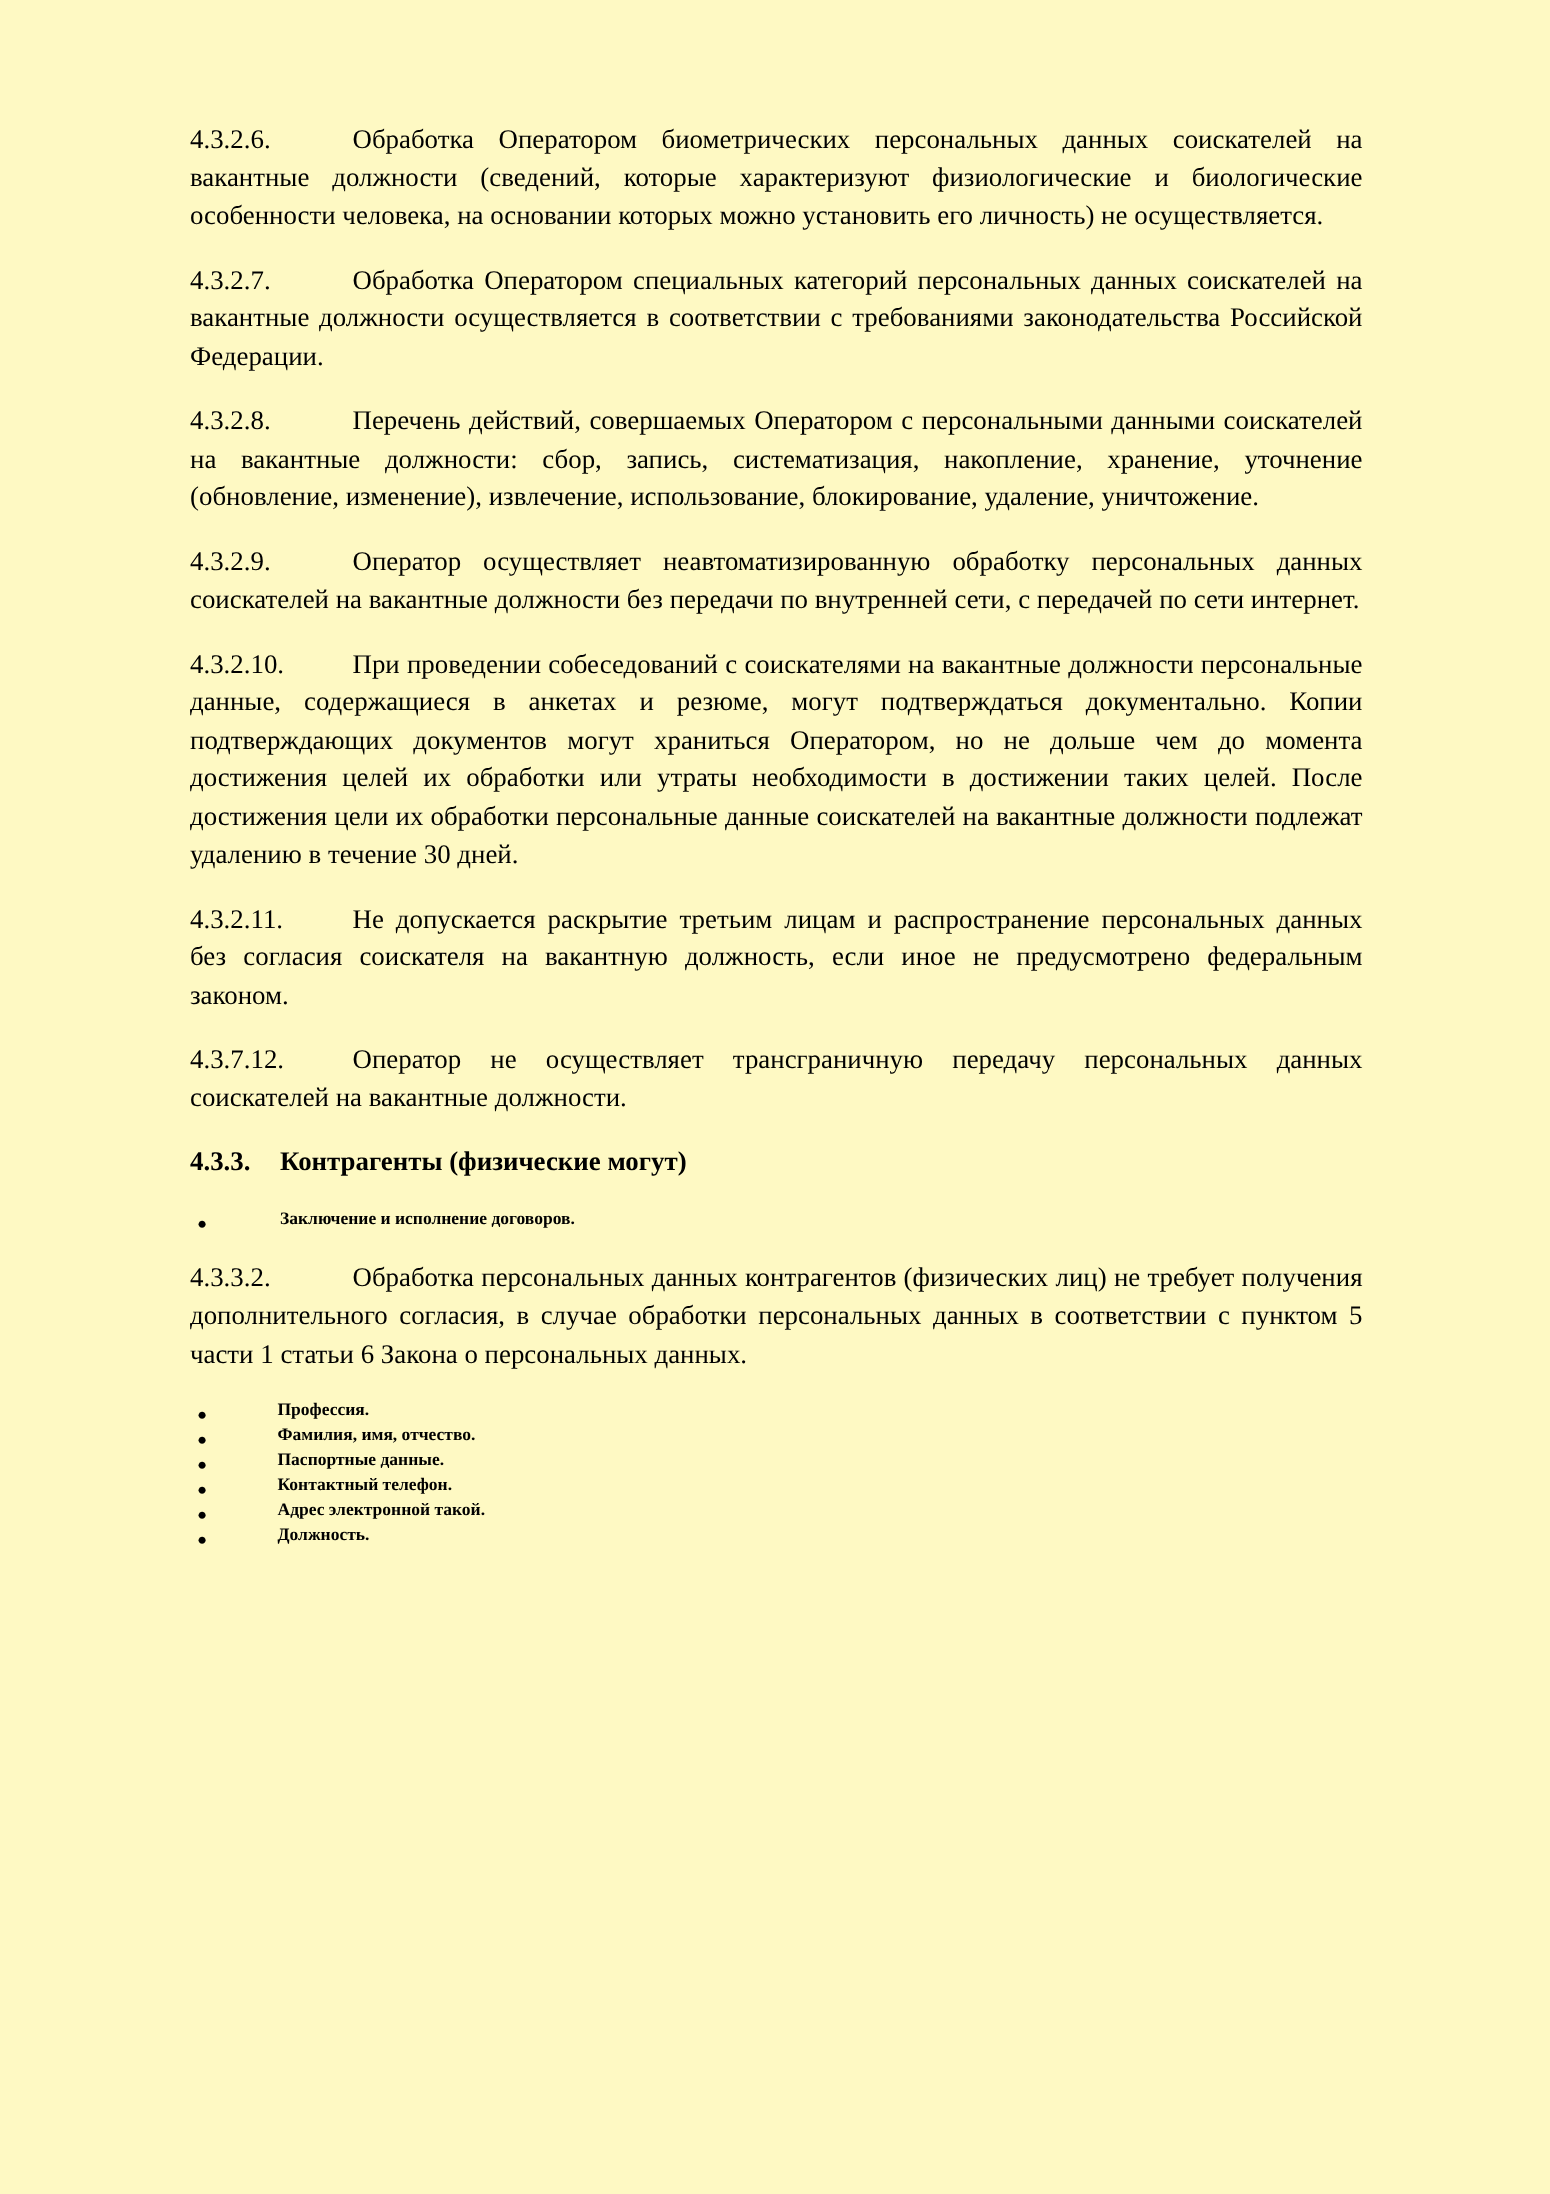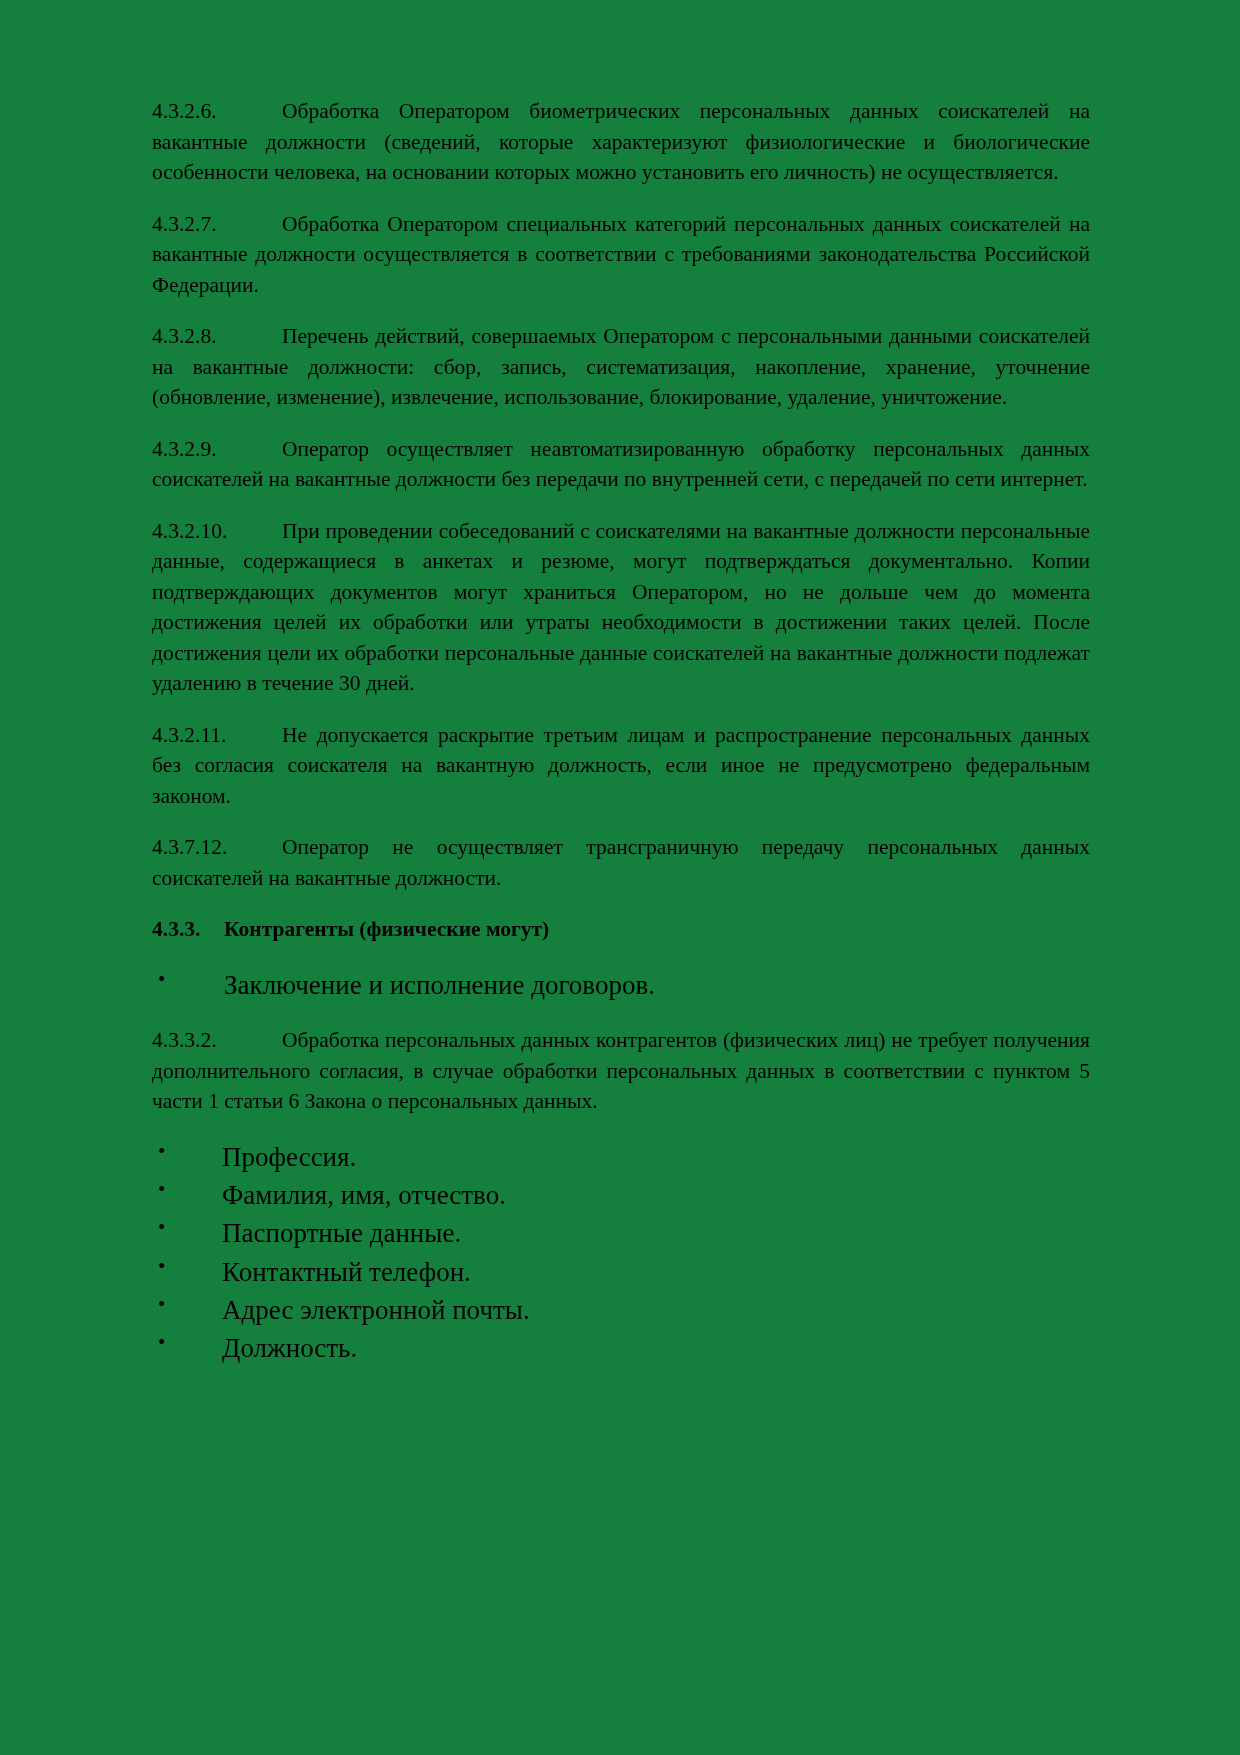--- a/index.html
+++ b/index.html
@@ -5,21 +5,21 @@
   html, body {
     margin: 0;
     padding: 0;
     background: #ffffff;
   }
   .page {
     width: 1240px;
     height: 1755px;
     box-sizing: border-box;
     padding: 96px 150px 60px 152px;
-    background: #15803d;
+    background: #fef9c3;
     font-family: "Liberation Serif", "DejaVu Serif", serif;
     color: #000000;
     position: relative;
   }
   .para {
     font-size: 21.5px;
     line-height: 1.42;
     text-align: justify;
     margin: 0 0 21px 0;
     text-indent: 0;
@@ -40,25 +40,26 @@
   .heading .hnum {
     display: inline-block;
     min-width: 72px;
   }
   ul.bullets {
     list-style: none;
     margin: 0 0 21px 0;
     padding: 0;
   }
   ul.bullets li {
-    font-size: 27px;
+    font-size: 14px;
     line-height: 1.42;
     position: relative;
     padding-left: 70px;
     margin-bottom: 0px;
+    font-weight: bold;
   }
   ul.bullets li::before {
     content: "\2022";
     position: absolute;
     left: 6px;
     top: -1px;
     font-size: 21px;
   }
   ul.bullets.single {
     margin-bottom: 21px;
@@ -115,17 +116,17 @@
   <p class="para">
     <span class="num">4.3.3.2.</span><span>Обработка персональных данных контрагентов (физических лиц) не требует получения дополнительного согласия, в случае обработки персональных данных в соответствии с пунктом 5 части 1 статьи 6 Закона о персональных данных.</span>
   </p>
 
 
   <ul class="bullets list-block">
     <li>Профессия.</li>
     <li>Фамилия, имя, отчество.</li>
     <li>Паспортные данные.</li>
     <li>Контактный телефон.</li>
-    <li>Адрес электронной почты.</li>
+    <li>Адрес электронной такой.</li>
     <li>Должность.</li>
   </ul>
 
 </div>
 
 </body></html>

